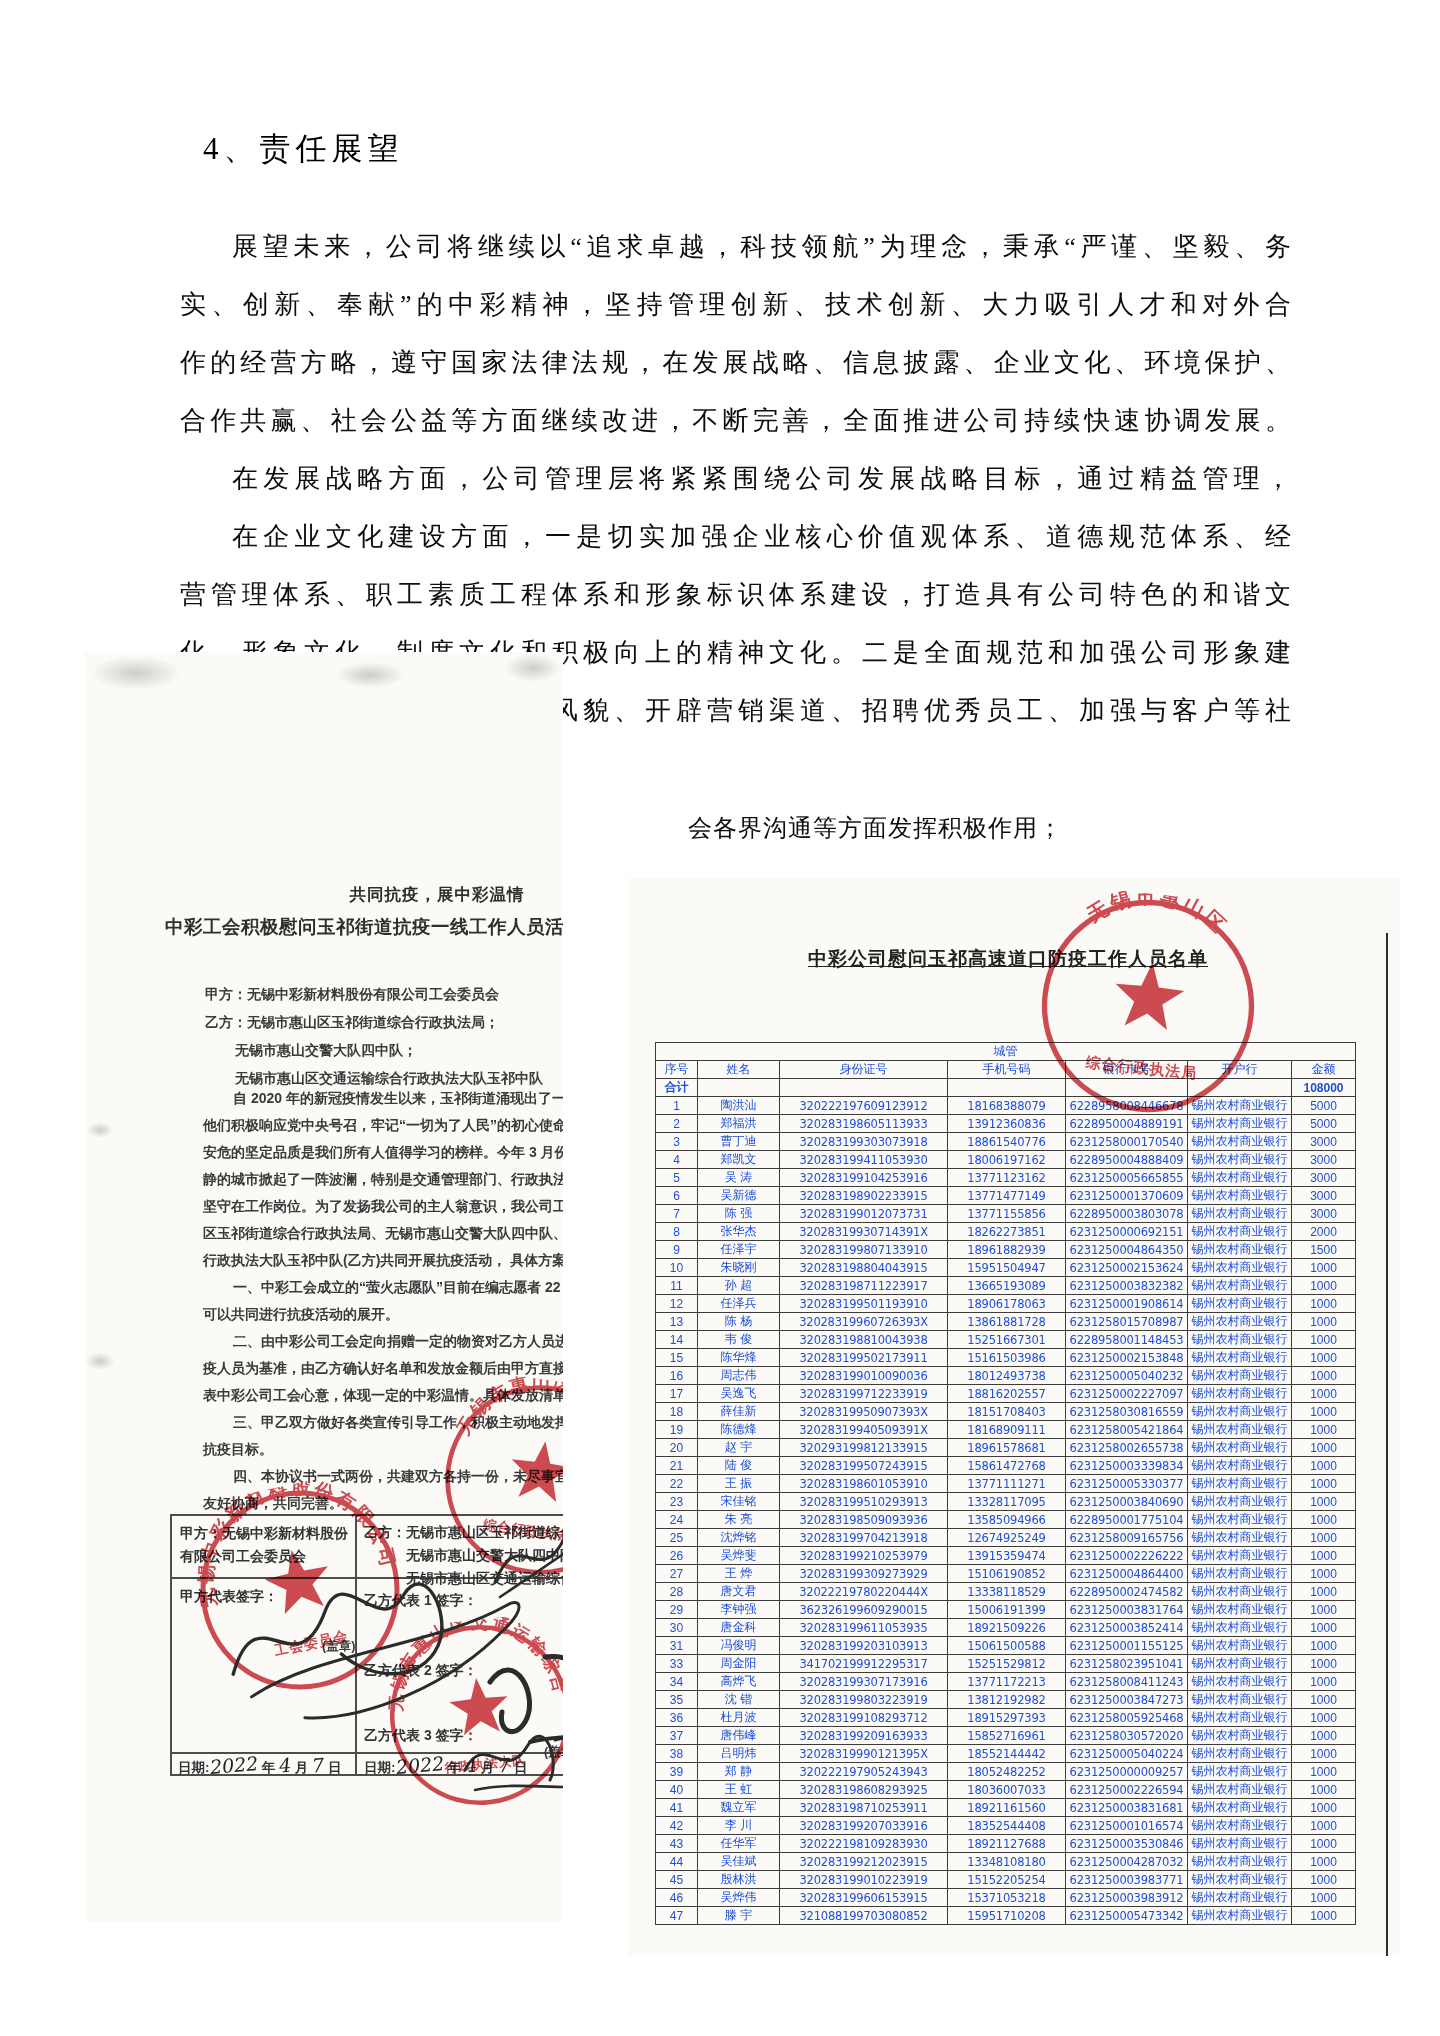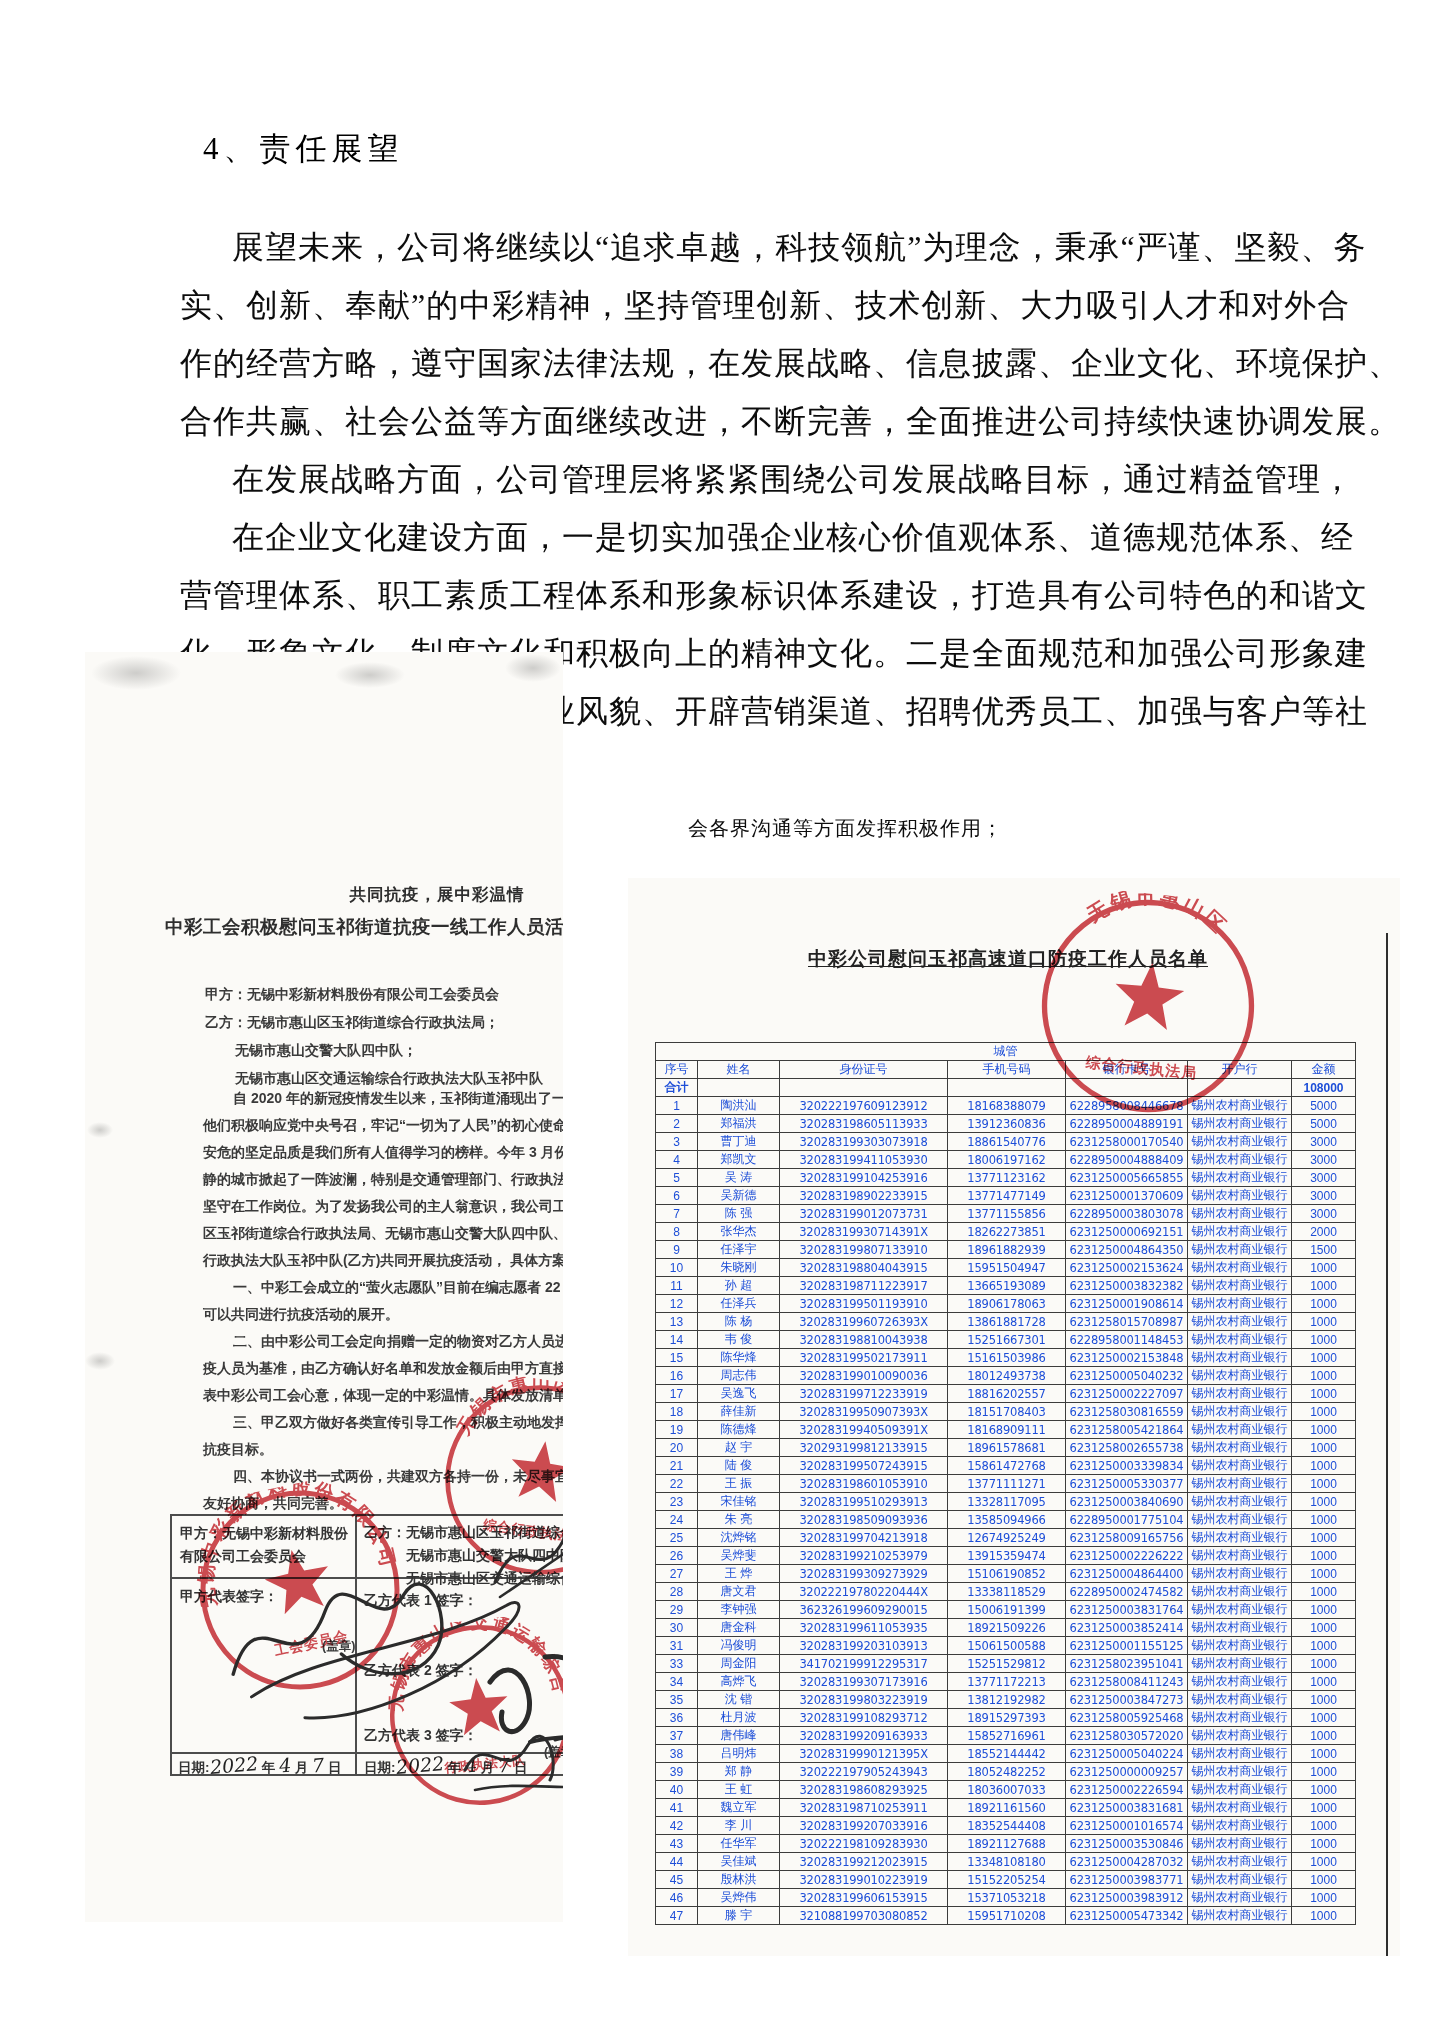--- a/index.html
+++ b/index.html
@@ -1,24 +1,24 @@
 <!DOCTYPE html>
 <html><head>
 <meta charset="utf-8">
 <style>
 html,body{margin:0;padding:0;background:#888;}
 .page{position:relative;width:1440px;height:2036px;background:#ffffff;overflow:hidden;
   font-family:"Liberation Serif","DejaVu Serif",serif;color:#111;}
 
 .heading{position:absolute;left:203px;top:128px;font-size:31px;letter-spacing:5px;color:#000;}
 .article{position:absolute;left:180px;top:218px;width:1112px;}
-.pline{height:58px;line-height:58px;font-size:32px;letter-spacing:1px;white-space:nowrap;color:#0d0d0d;}
+.pline{height:58px;line-height:58px;font-size:26px;letter-spacing:1px;white-space:nowrap;color:#0d0d0d;}
 .pline.ind{padding-left:52px;}
 .pline.just{text-align:justify;text-align-last:justify;}
-.pcont{position:absolute;left:688px;top:799px;height:58px;line-height:58px;font-size:20px;letter-spacing:1px;white-space:nowrap;color:#0d0d0d;}
+.pcont{position:absolute;left:688px;top:799px;height:58px;line-height:58px;font-size:24px;letter-spacing:1px;white-space:nowrap;color:#0d0d0d;}
 
 .scan{position:absolute;overflow:hidden;background:#fbfaf7;}
 .blob{position:absolute;border-radius:50%;background:radial-gradient(closest-side,rgba(120,120,118,.35),rgba(120,120,118,0));}
 .stamp{position:absolute;opacity:.82;mix-blend-mode:multiply;}
 .stamp-ring{fill:none;stroke:#c5242c;stroke-width:5;}
 .stamp-arc{font-family:"Liberation Sans",sans-serif;font-size:19px;fill:#c5242c;letter-spacing:3px;font-weight:700;}
 .stamp-bottom{font-family:"Liberation Sans",sans-serif;font-size:14px;fill:#c5242c;text-anchor:middle;font-weight:700;letter-spacing:1px;}
 .stamp-star{fill:#c5242c;}
 .sig path{fill:none;stroke:#2b2b2b;stroke-linecap:round;stroke-linejoin:round;}
 

